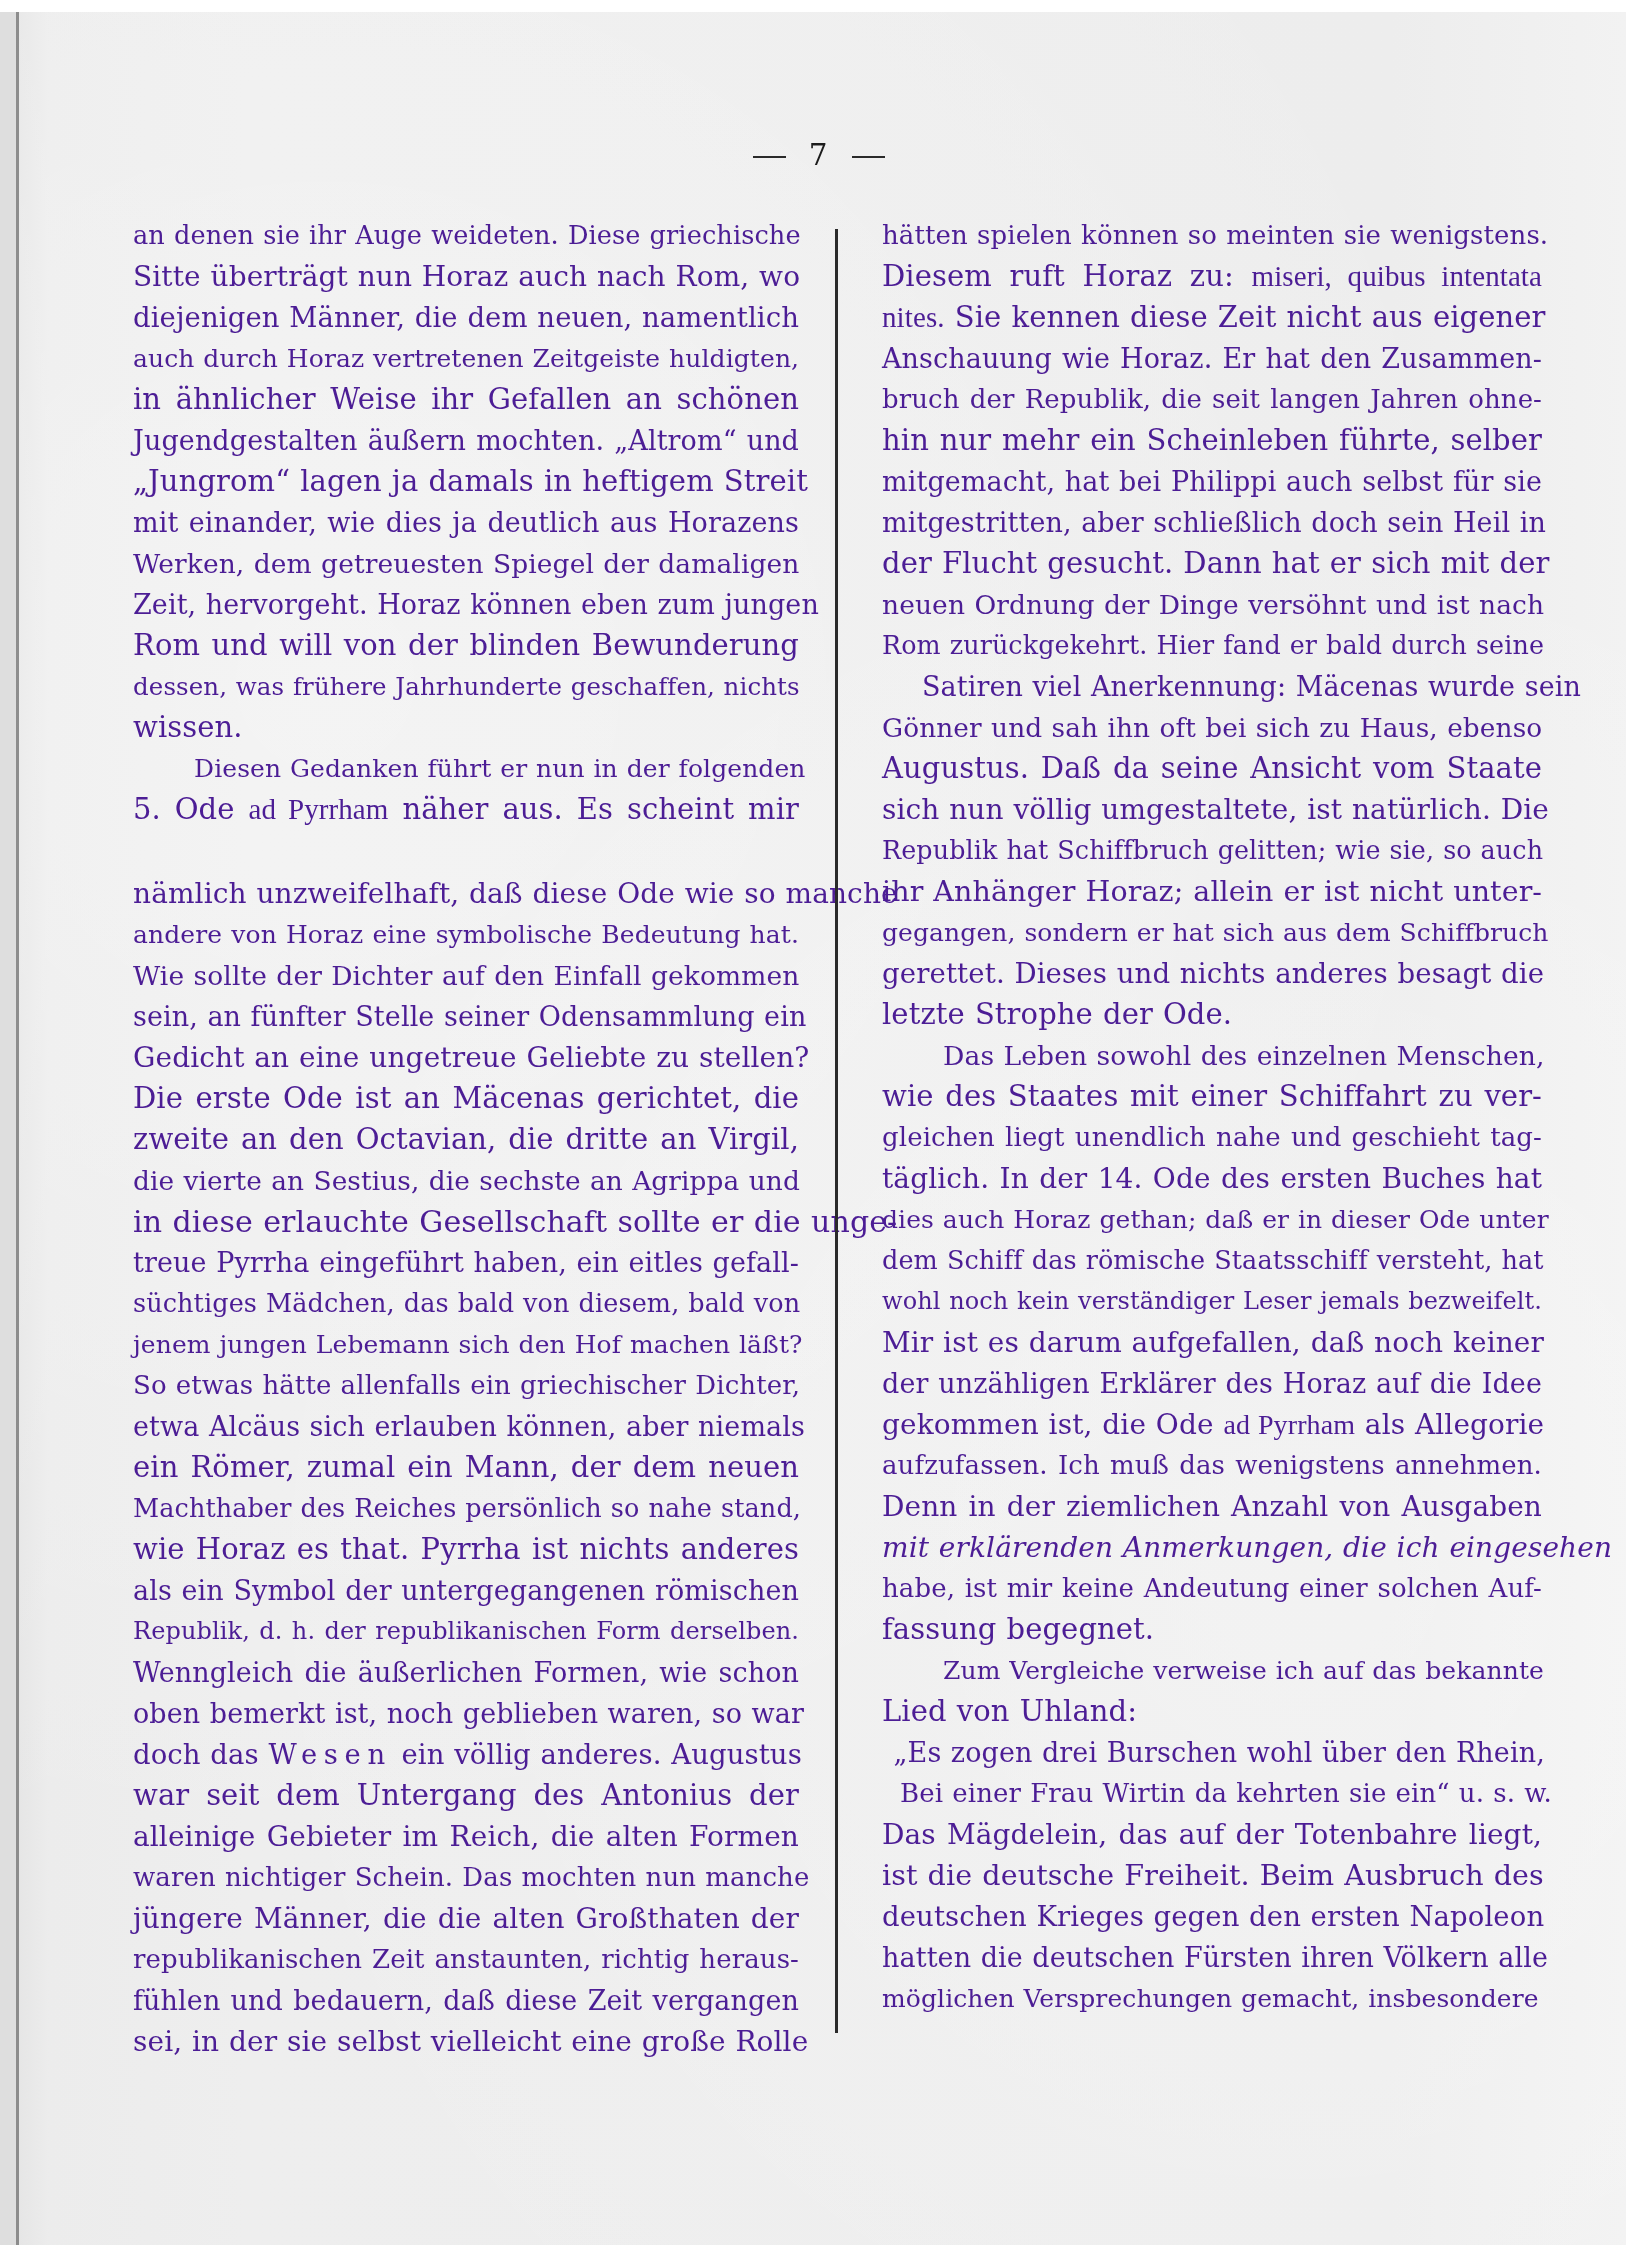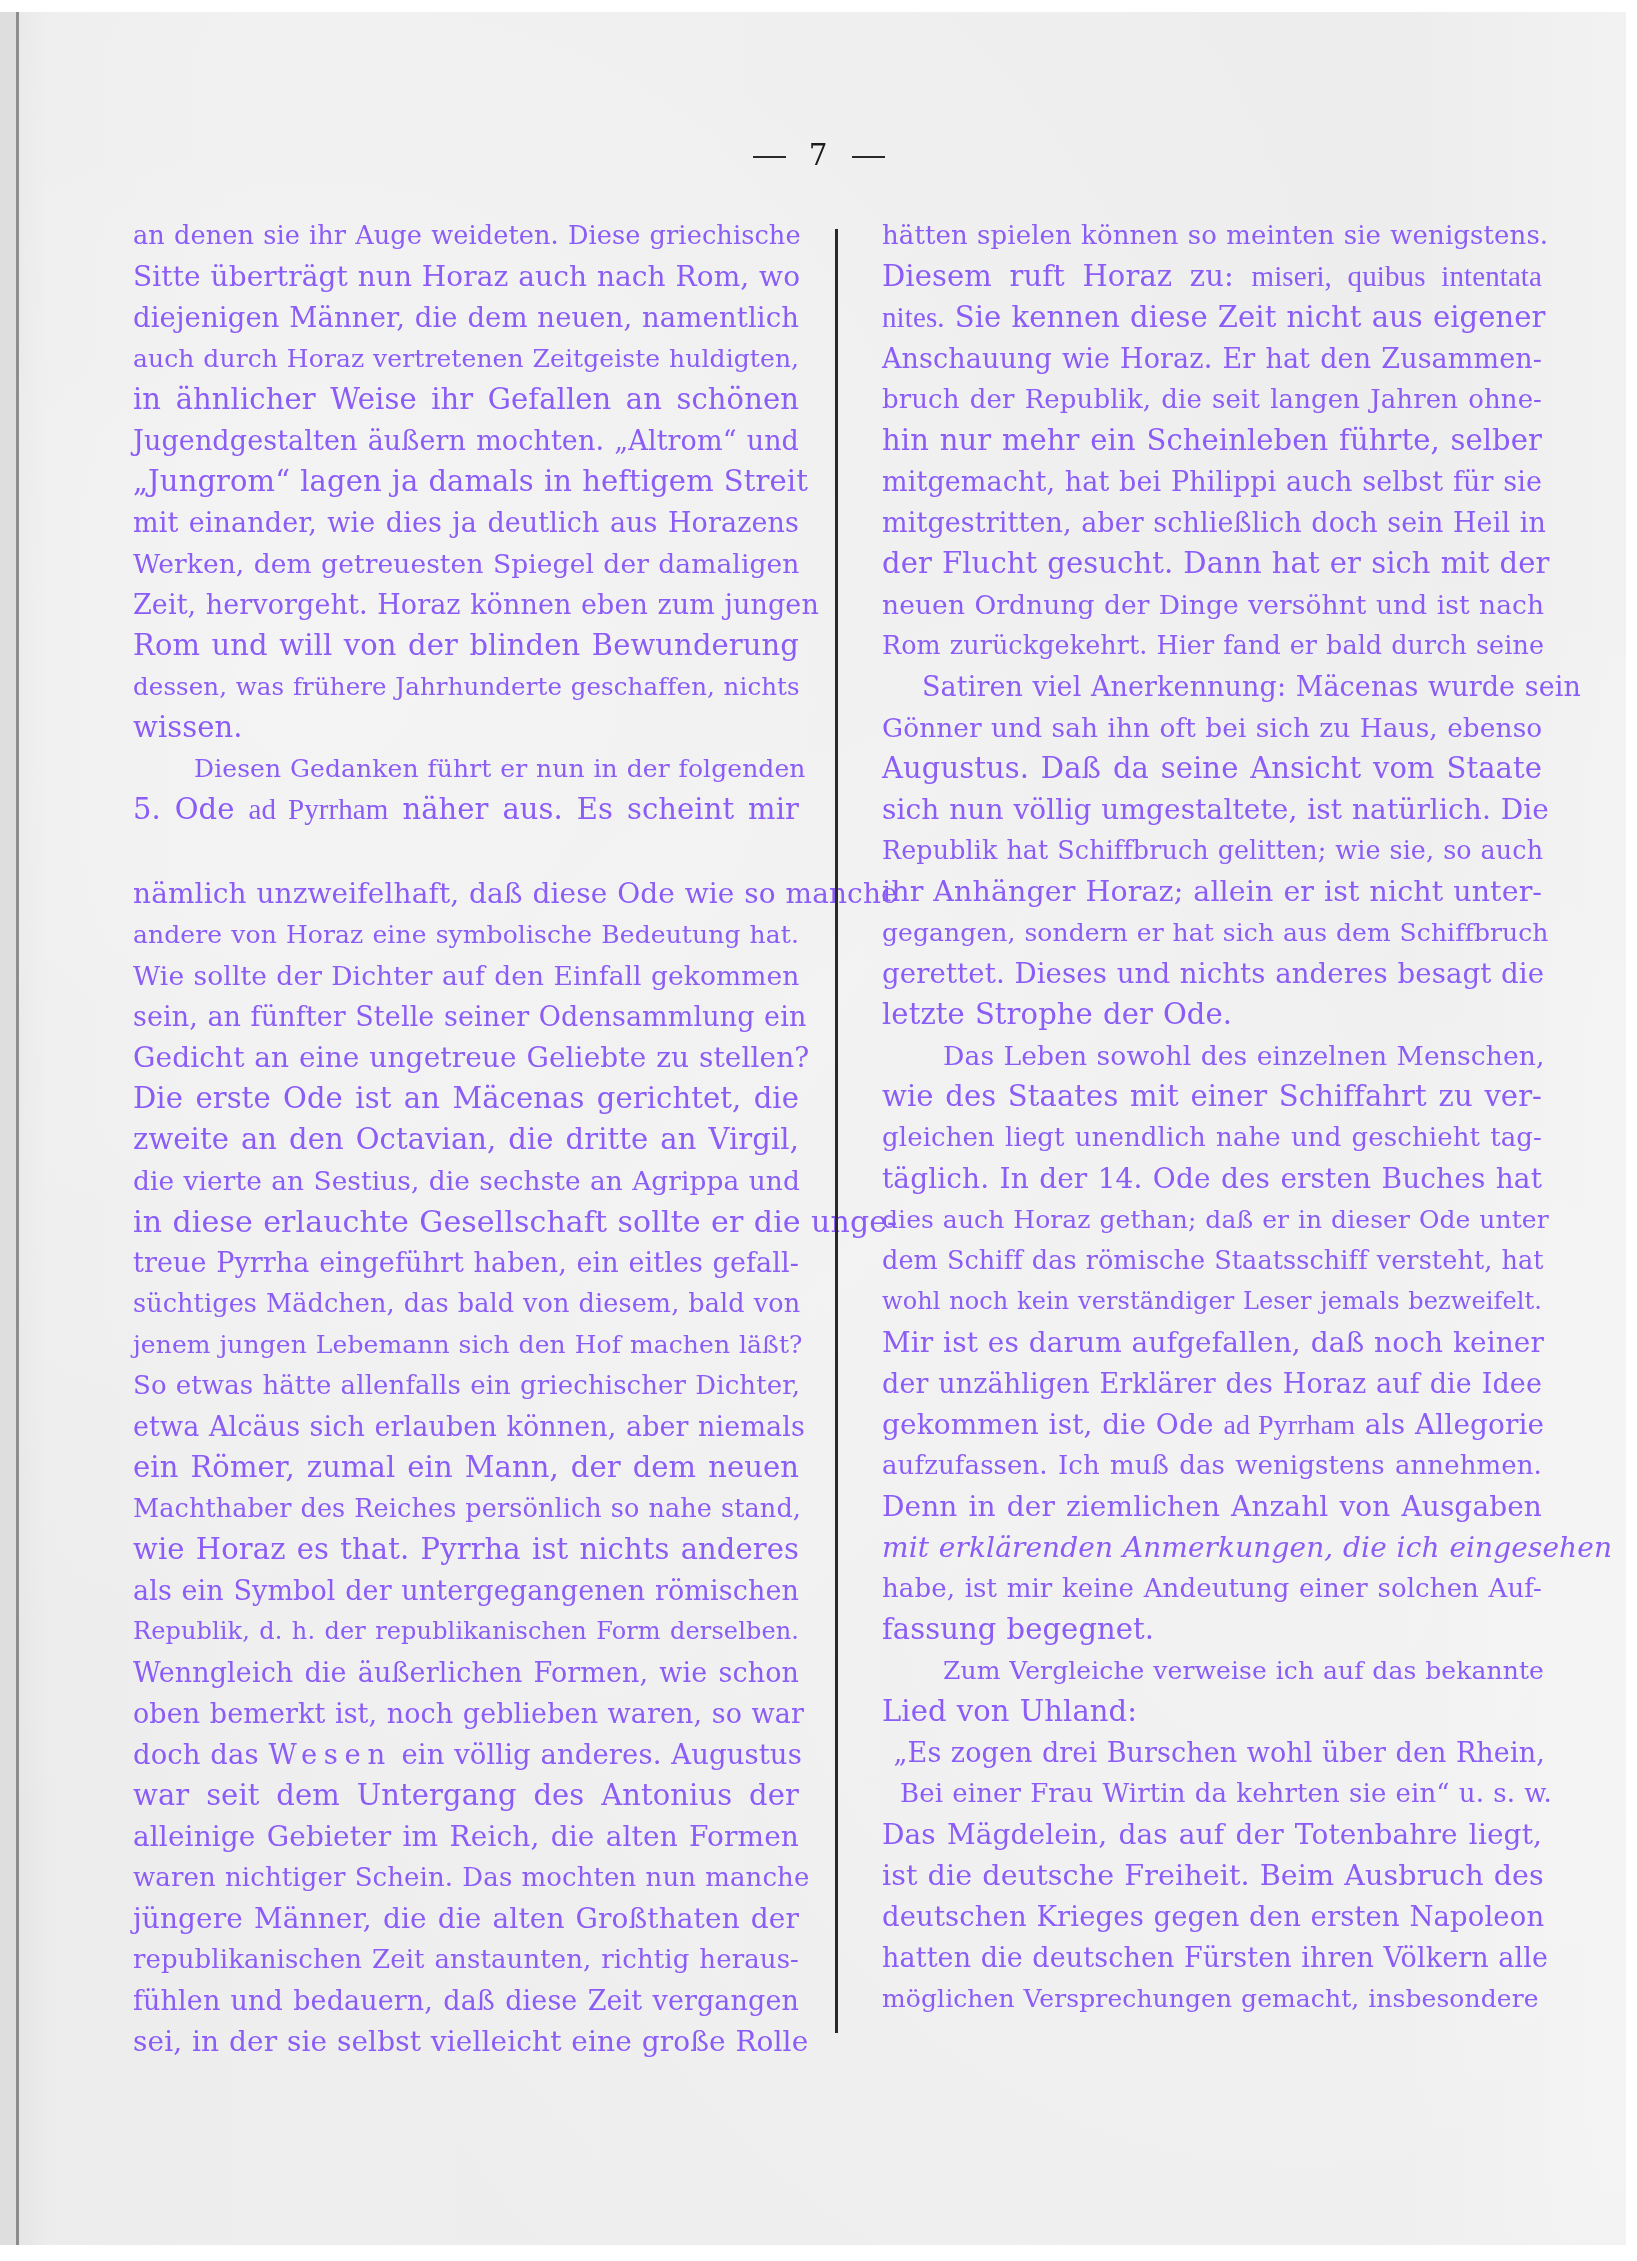--- a/index.html
+++ b/index.html
@@ -60,21 +60,21 @@
     background: #2a2a2a;
     vertical-align: middle;
     margin: 0 23px;
   }
   .column {
     position: absolute;
     top: 215px;
     font-family: "DejaVu Serif", serif;
     font-size: 29px;
     line-height: 41px;
-    color: #8b5cf6;
+    color: #4c1d95;
     text-align: justify;
     letter-spacing: 0.1px;
     word-spacing: 0.8px;
   }
   .col-left {
     left: 133px;
     width: 666px;
   }
   .col-right {
     left: 882px;

